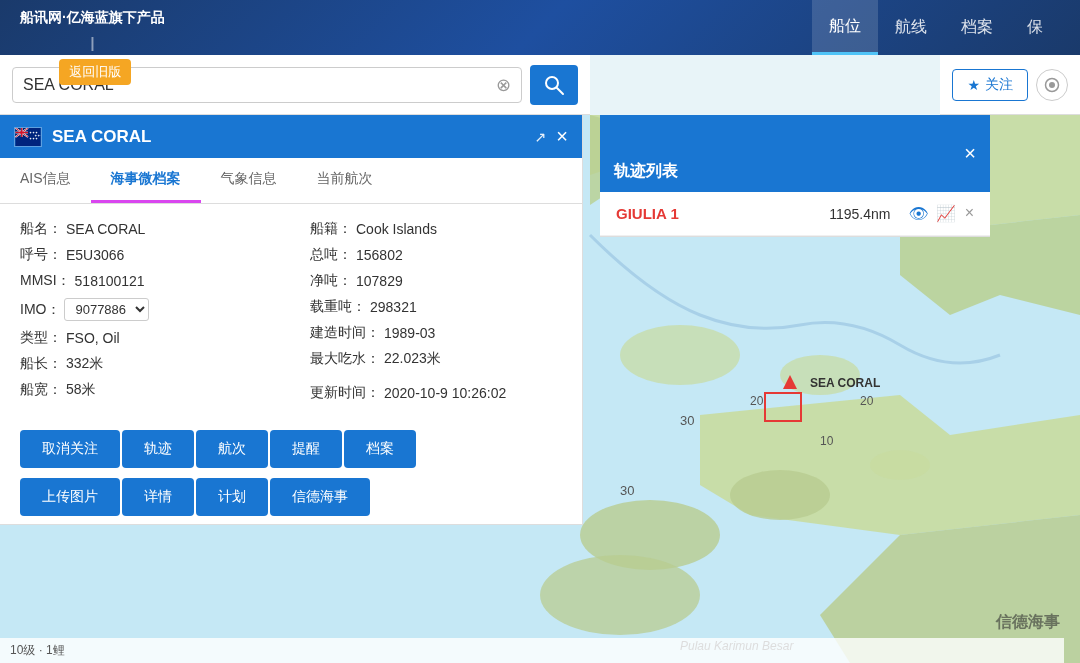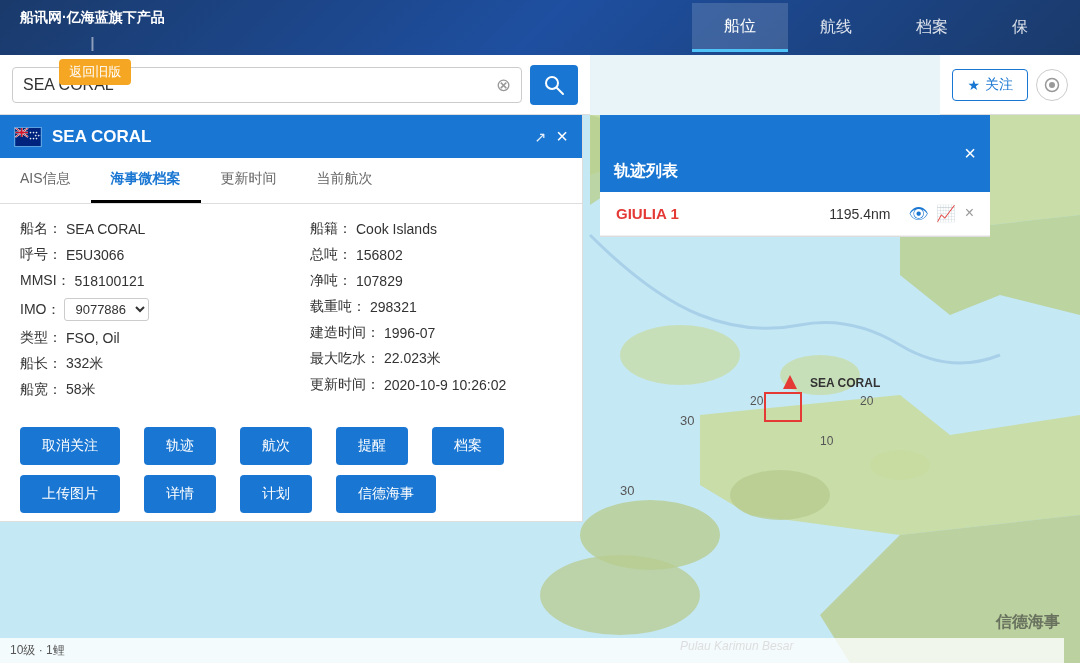--- a/index.html
+++ b/index.html
@@ -41,24 +41,24 @@
       margin-left: 6px;
     }
     .nav-spacer { flex: 1; }
     .nav-items {
       display: flex;
       align-items: center;
       gap: 0;
     }
     .nav-item {
       color: rgba(255,255,255,0.85);
-      padding: 16px 32px;
+      padding: 16px 17px;
       font-size: 16px;
       cursor: pointer;
-      height: 49px;
+      height: 55px;
       display: flex;
       align-items: center;
     }
     .nav-item.active {
       background: rgba(255,255,255,0.15);
       color: white;
       border-bottom: 3px solid #4fc3f7;
     }
 
     
@@ -208,21 +208,21 @@
     }
     .ship-tab {
       padding: 12px 20px;
       font-size: 14px;
       color: #666;
       cursor: pointer;
       border-bottom: 3px solid transparent;
     }
     .ship-tab.active {
       color: #1976d2;
-      border-bottom: 3px solid #000000;
+      border-bottom: 3px solid #d946ef;
       font-weight: bold;
     }
 
     
     .ship-data {
       padding: 16px 20px;
       display: grid;
       grid-template-columns: 1fr 1fr;
       gap: 10px 38px;
     }
@@ -246,21 +246,21 @@
 
     
     .action-buttons {
       padding: 12px 20px 8px;
       display: flex;
       flex-direction: column;
       gap: 10px;
     }
     .btn-row {
       display: flex;
-      gap: 24px;
+      gap: 2px;
     }
     .action-btn {
       background: #1976d2;
       color: white;
       border: none;
       border-radius: 4px;
       padding: 10px 22px;
       font-size: 14px;
       cursor: pointer;
       white-space: nowrap;
@@ -443,21 +443,21 @@
       <text x="21" y="10" font-size="4" fill="white">✦✦✦</text>
     </svg>
     <span class="ship-panel-title">SEA CORAL</span>
     <span class="external-link-icon">↗</span>
     <span class="panel-close">×</span>
   </div>
 
   <div class="ship-tabs">
     <div class="ship-tab">AIS信息</div>
     <div class="ship-tab active">海事微档案</div>
-    <div class="ship-tab">更新时间</div>
+    <div class="ship-tab">气象信息</div>
     <div class="ship-tab">当前航次</div>
   </div>
 
   <div class="ship-data">
 
     <div>
       <div class="data-row">
         <span class="data-label">船名：</span>
         <span class="data-value">SEA CORAL</span>
       </div>
@@ -501,27 +501,27 @@
       <div class="data-row" style="margin-top:8px">
         <span class="data-label">净吨：</span>
         <span class="data-value">107829</span>
       </div>
       <div class="data-row" style="margin-top:8px">
         <span class="data-label">载重吨：</span>
         <span class="data-value">298321</span>
       </div>
       <div class="data-row" style="margin-top:8px">
         <span class="data-label">建造时间：</span>
-        <span class="data-value">1996-07</span>
+        <span class="data-value">1989-03</span>
       </div>
       <div class="data-row" style="margin-top:8px">
         <span class="data-label">最大吃水：</span>
         <span class="data-value">22.023米</span>
       </div>
-      <div class="data-row" style="margin-top:8px">
+      <div class="data-row" style="margin-top:16px">
         <span class="data-label">更新时间：</span>
         <span class="data-value">2020-10-9 10:26:02</span>
       </div>
     </div>
   </div>
 
   <div class="action-buttons">
     <div class="btn-row">
       <button class="action-btn">取消关注</button>
       <button class="action-btn">轨迹</button>

